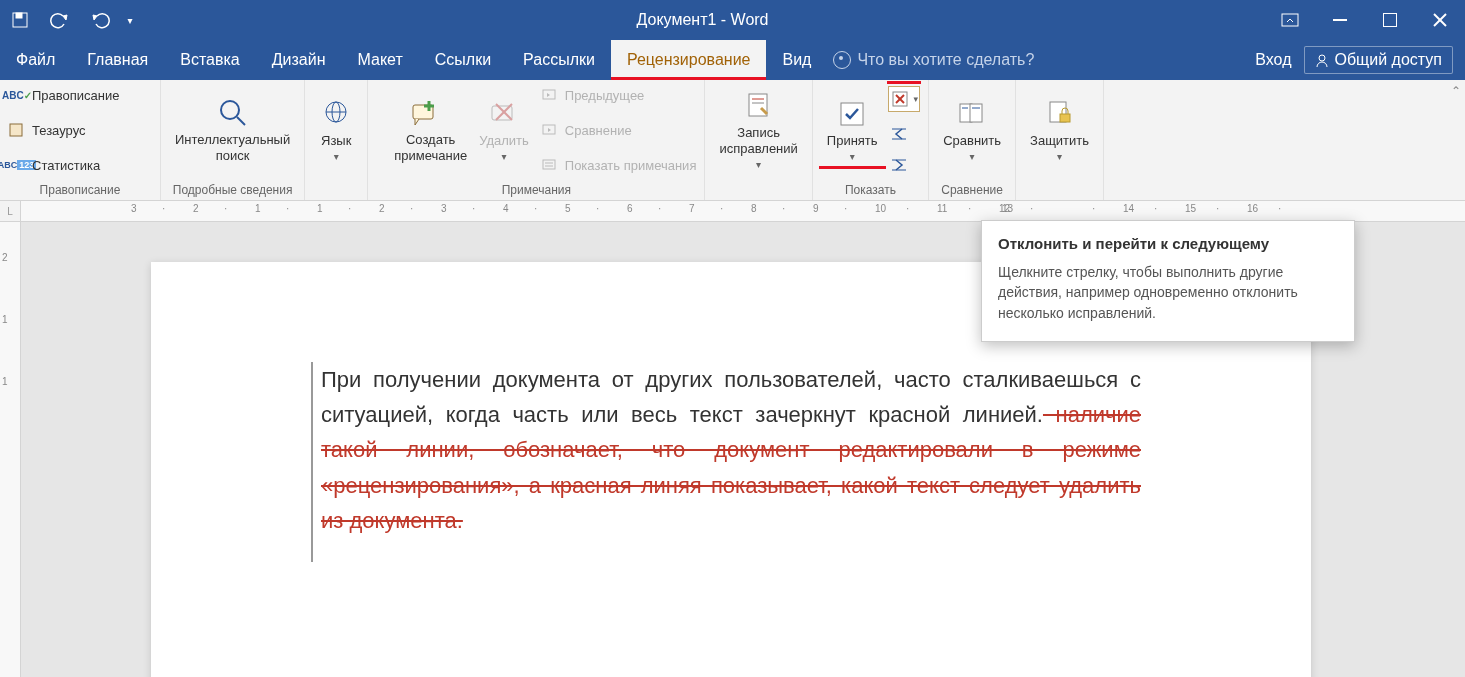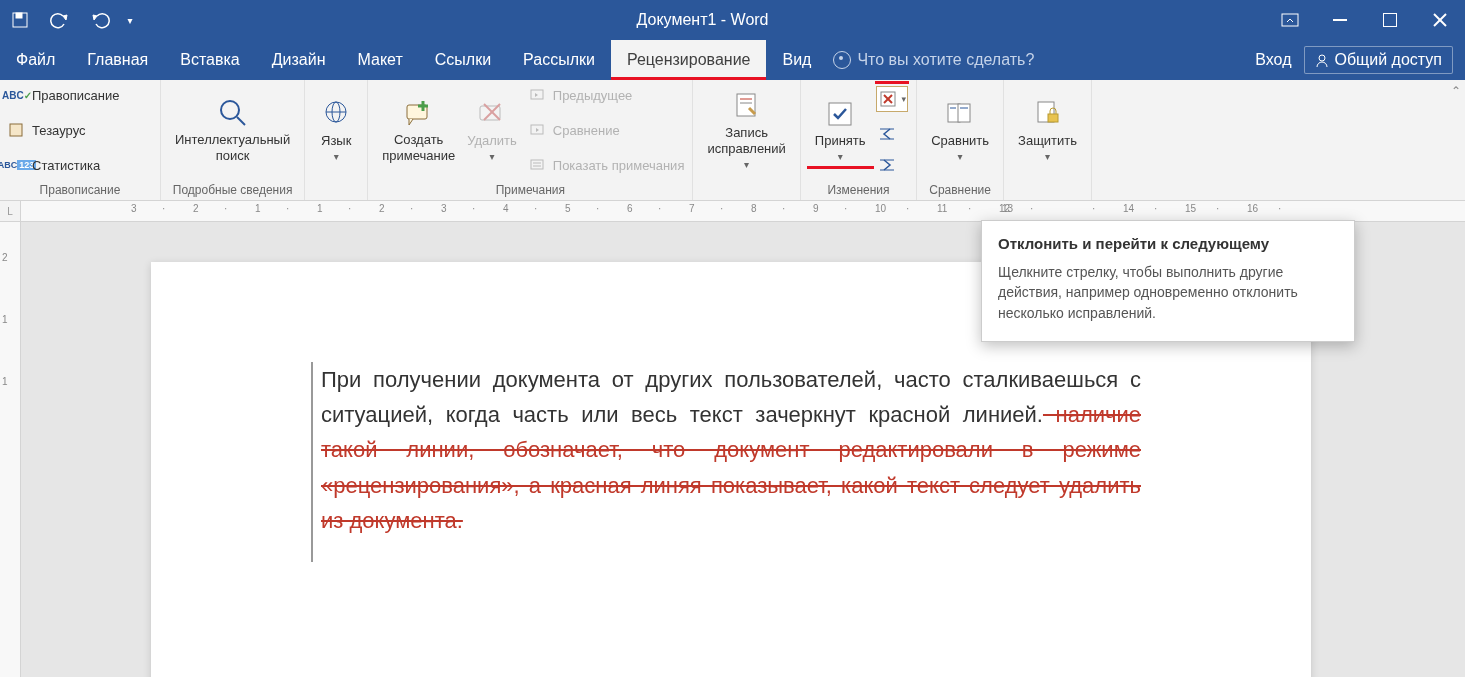--- a/index.html
+++ b/index.html
@@ -5,21 +5,21 @@
   html, body { margin:0; padding:0; font-family:"Segoe UI", Arial, sans-serif; font-size:12px; background:#fff; overflow:hidden; }
   .titlebar { height:40px; background:#2b579a; display:flex; align-items:center; color:#fff; }
   .qat { display:flex; align-items:center; }
   .qat .btn { width:40px; height:40px; display:flex; align-items:center; justify-content:center; }
   .qat .btn svg { fill:none; stroke:#fff; }
   .title-center { flex:1; display:flex; align-items:center; justify-content:center; font-size:16px; }
   .win-controls { display:flex; align-items:center; }
   .win-controls .btn { width:50px; height:40px; display:flex; align-items:center; justify-content:center; font-size:18px; }
   .tabbar { height:40px; background:#2b579a; display:flex; align-items:center; color:#fff; font-size:16px; }
   .tab { padding:0 16px; height:40px; line-height:40px; }
-  .tab.active { background:#f3f3f3; color:#404040; position:relative; }
+  .tab.active { background:#f3f3f3; color:#a16207; position:relative; }
   .underline-red { position:absolute; bottom:0; left:0; right:0; height:3px; background:#e81123; }
   .tell-me { display:flex; align-items:center; color:#c5d3e9; margin-left:6px; }
   .bulb { width:16px; height:16px; border:1.5px solid #c5d3e9; border-radius:50%; margin-right:6px; position:relative; }
   .bulb::after { content:""; position:absolute; left:5px; top:4px; width:4px; height:4px; background:#c5d3e9; border-radius:50%; }
   .right-tabs { margin-left:auto; display:flex; align-items:center; padding-right:12px; gap:12px; }
   .share-btn { background:#2b579a; border:1px solid rgba(255,255,255,0.4); padding:4px 10px; border-radius:2px; display:flex; align-items:center; gap:6px; }
 
   .ribbon { height:120px; background:#f3f3f3; border-bottom:1px solid #d4d4d4; display:flex; position:relative; }
   .rgroup { border-right:1px solid #e1e1e1; display:flex; flex-direction:column; }
   .rgroup-content { flex:1; display:flex; align-items:center; padding:4px 8px; }
@@ -196,21 +196,21 @@
     <div class="rgroup-content">
       <div class="vbtn">
         <div class="icn">
           <svg width="32" height="32">
               <rect x="4" y="8" width="20" height="14" rx="2" stroke="#8a6d3b" fill="#fff6dd"></rect>
               <path d="M10 22 l-4 6 l0 -6" fill="#fff6dd" stroke="#8a6d3b"></path>
               <line x1="20" y1="4" x2="20" y2="14" stroke="#4a9d4a" stroke-width="3"></line>
               <line x1="15" y1="9" x2="25" y2="9" stroke="#4a9d4a" stroke-width="3"></line>
             </svg>
         </div>
-        <span style="white-space:pre-line;">Создать
+        <span style="white-space:pre-line;margin-left:12px;">Создать
 примечание</span>
       </div>
       <div class="vbtn disabled">
         <div class="icn">
           <svg width="32" height="32">
               <rect x="4" y="8" width="20" height="14" rx="2" stroke="#bbb" fill="none"></rect>
               <line x1="8" y1="6" x2="24" y2="22" stroke="#d9a0a0" stroke-width="2"></line>
               <line x1="24" y1="6" x2="8" y2="22" stroke="#d9a0a0" stroke-width="2"></line>
             </svg>
         </div>
@@ -302,21 +302,21 @@
         </div>
         <div class="hbtn" style="padding:0;">
           <svg width="22" height="18">
               <path d="M8 4 l6 5 l-6 5" stroke="#2b579a" fill="none" stroke-width="1.5"></path>
               <line x1="4" y1="4" x2="18" y2="4" stroke="#2b579a"></line>
               <line x1="4" y1="14" x2="18" y2="14" stroke="#2b579a"></line>
             </svg>
         </div>
       </div>
     </div>
-    <div class="rgroup-label">Изменения</div>
+    <div class="rgroup-label">Показать</div>
   </div>
 
   <div class="rgroup">
     <div class="rgroup-content">
       <div class="vbtn">
         <div class="icn">
           <svg width="32" height="32">
               <rect x="4" y="6" width="12" height="18" stroke="#888" fill="#fff"></rect>
               <rect x="14" y="6" width="12" height="18" stroke="#888" fill="#fff"></rect>
               <line x1="6" y1="10" x2="12" y2="10" stroke="#2b579a"></line>

